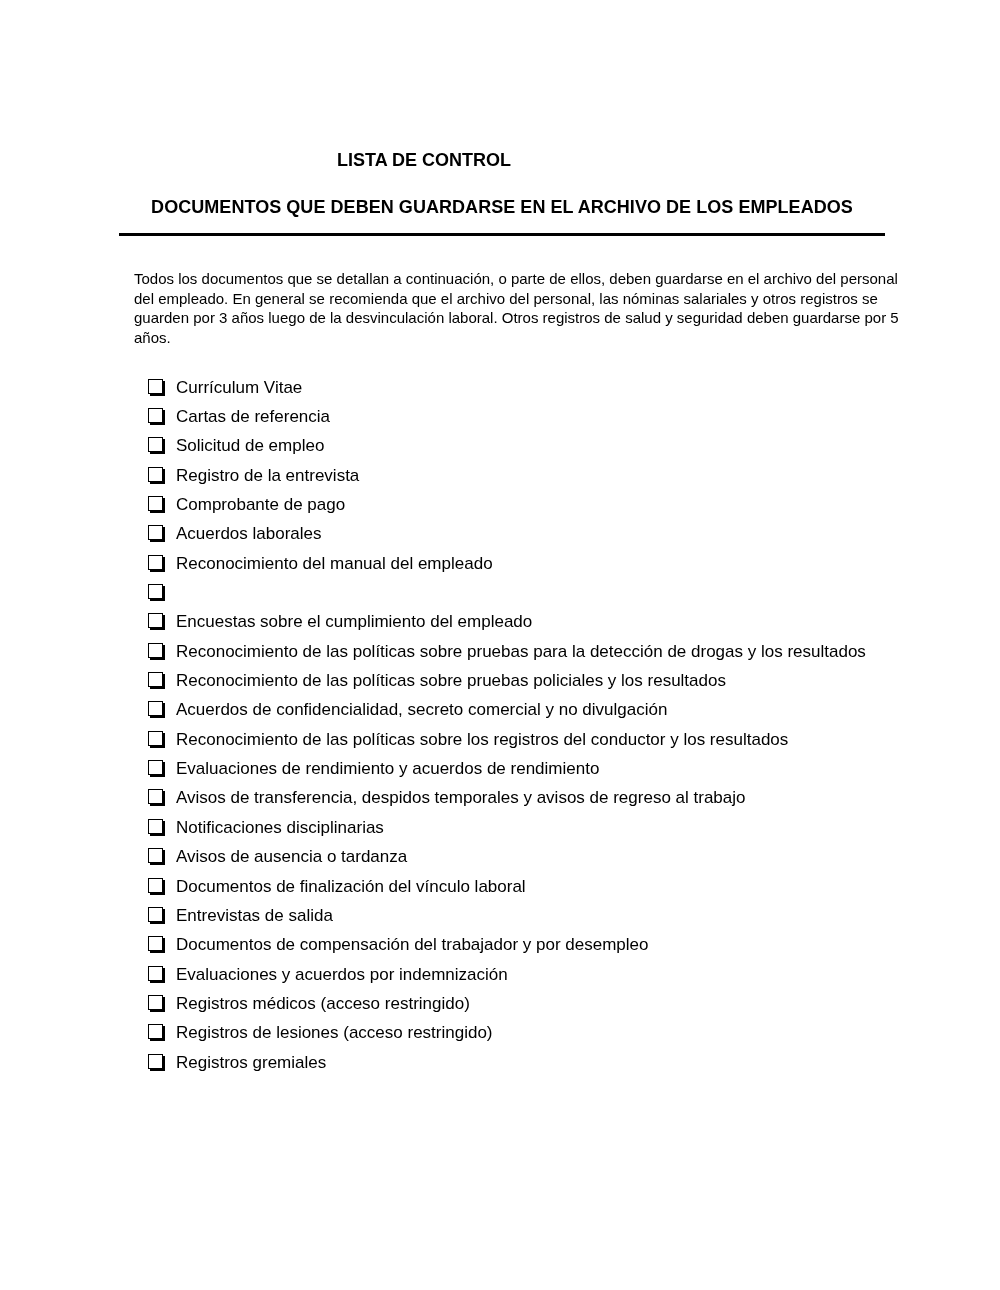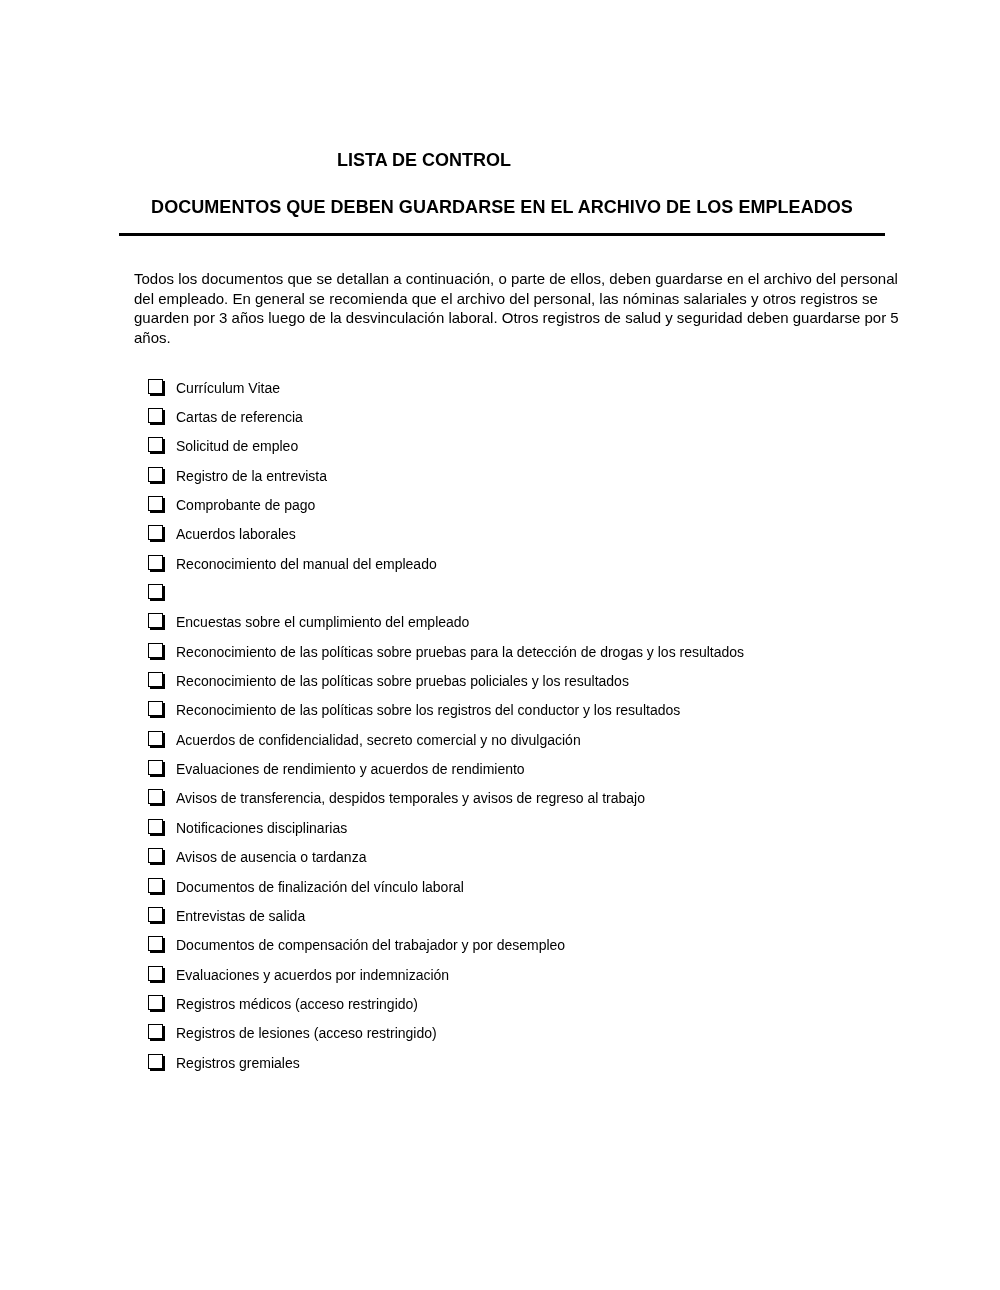--- a/index.html
+++ b/index.html
@@ -70,21 +70,21 @@
       top: 373px;
       margin: 0;
       padding: 0;
       list-style: none;
     }
     .checklist li {
       position: relative;
       height: 29.35px;
       display: flex;
       align-items: center;
-      font-size: 14px;
+      font-size: 17px;
     }
     .checkbox {
       display: inline-block;
       box-sizing: border-box;
       width: 15px;
       height: 15px;
       border: 1.5px solid #000;
       box-shadow: 2px 2px 0 0 #000;
       margin-right: 13px;
       margin-top: -3px;
@@ -143,25 +143,25 @@
     <li>
         <span class="checkbox"></span>
         <span class="item-label">Reconocimiento de las políticas sobre pruebas para la detección de drogas y los resultados</span>
       </li>
     <li>
         <span class="checkbox"></span>
         <span class="item-label">Reconocimiento de las políticas sobre pruebas policiales y los resultados</span>
       </li>
     <li>
         <span class="checkbox"></span>
+        <span class="item-label">Acuerdos de confidencialidad, secreto comercial y no divulgación</span>
+      </li>
+    <li>
+        <span class="checkbox"></span>
         <span class="item-label">Reconocimiento de las políticas sobre los registros del conductor y los resultados</span>
-      </li>
-    <li>
-        <span class="checkbox"></span>
-        <span class="item-label">Acuerdos de confidencialidad, secreto comercial y no divulgación</span>
       </li>
     <li>
         <span class="checkbox"></span>
         <span class="item-label">Evaluaciones de rendimiento y acuerdos de rendimiento</span>
       </li>
     <li>
         <span class="checkbox"></span>
         <span class="item-label">Avisos de transferencia, despidos temporales y avisos de regreso al trabajo</span>
       </li>
     <li>

